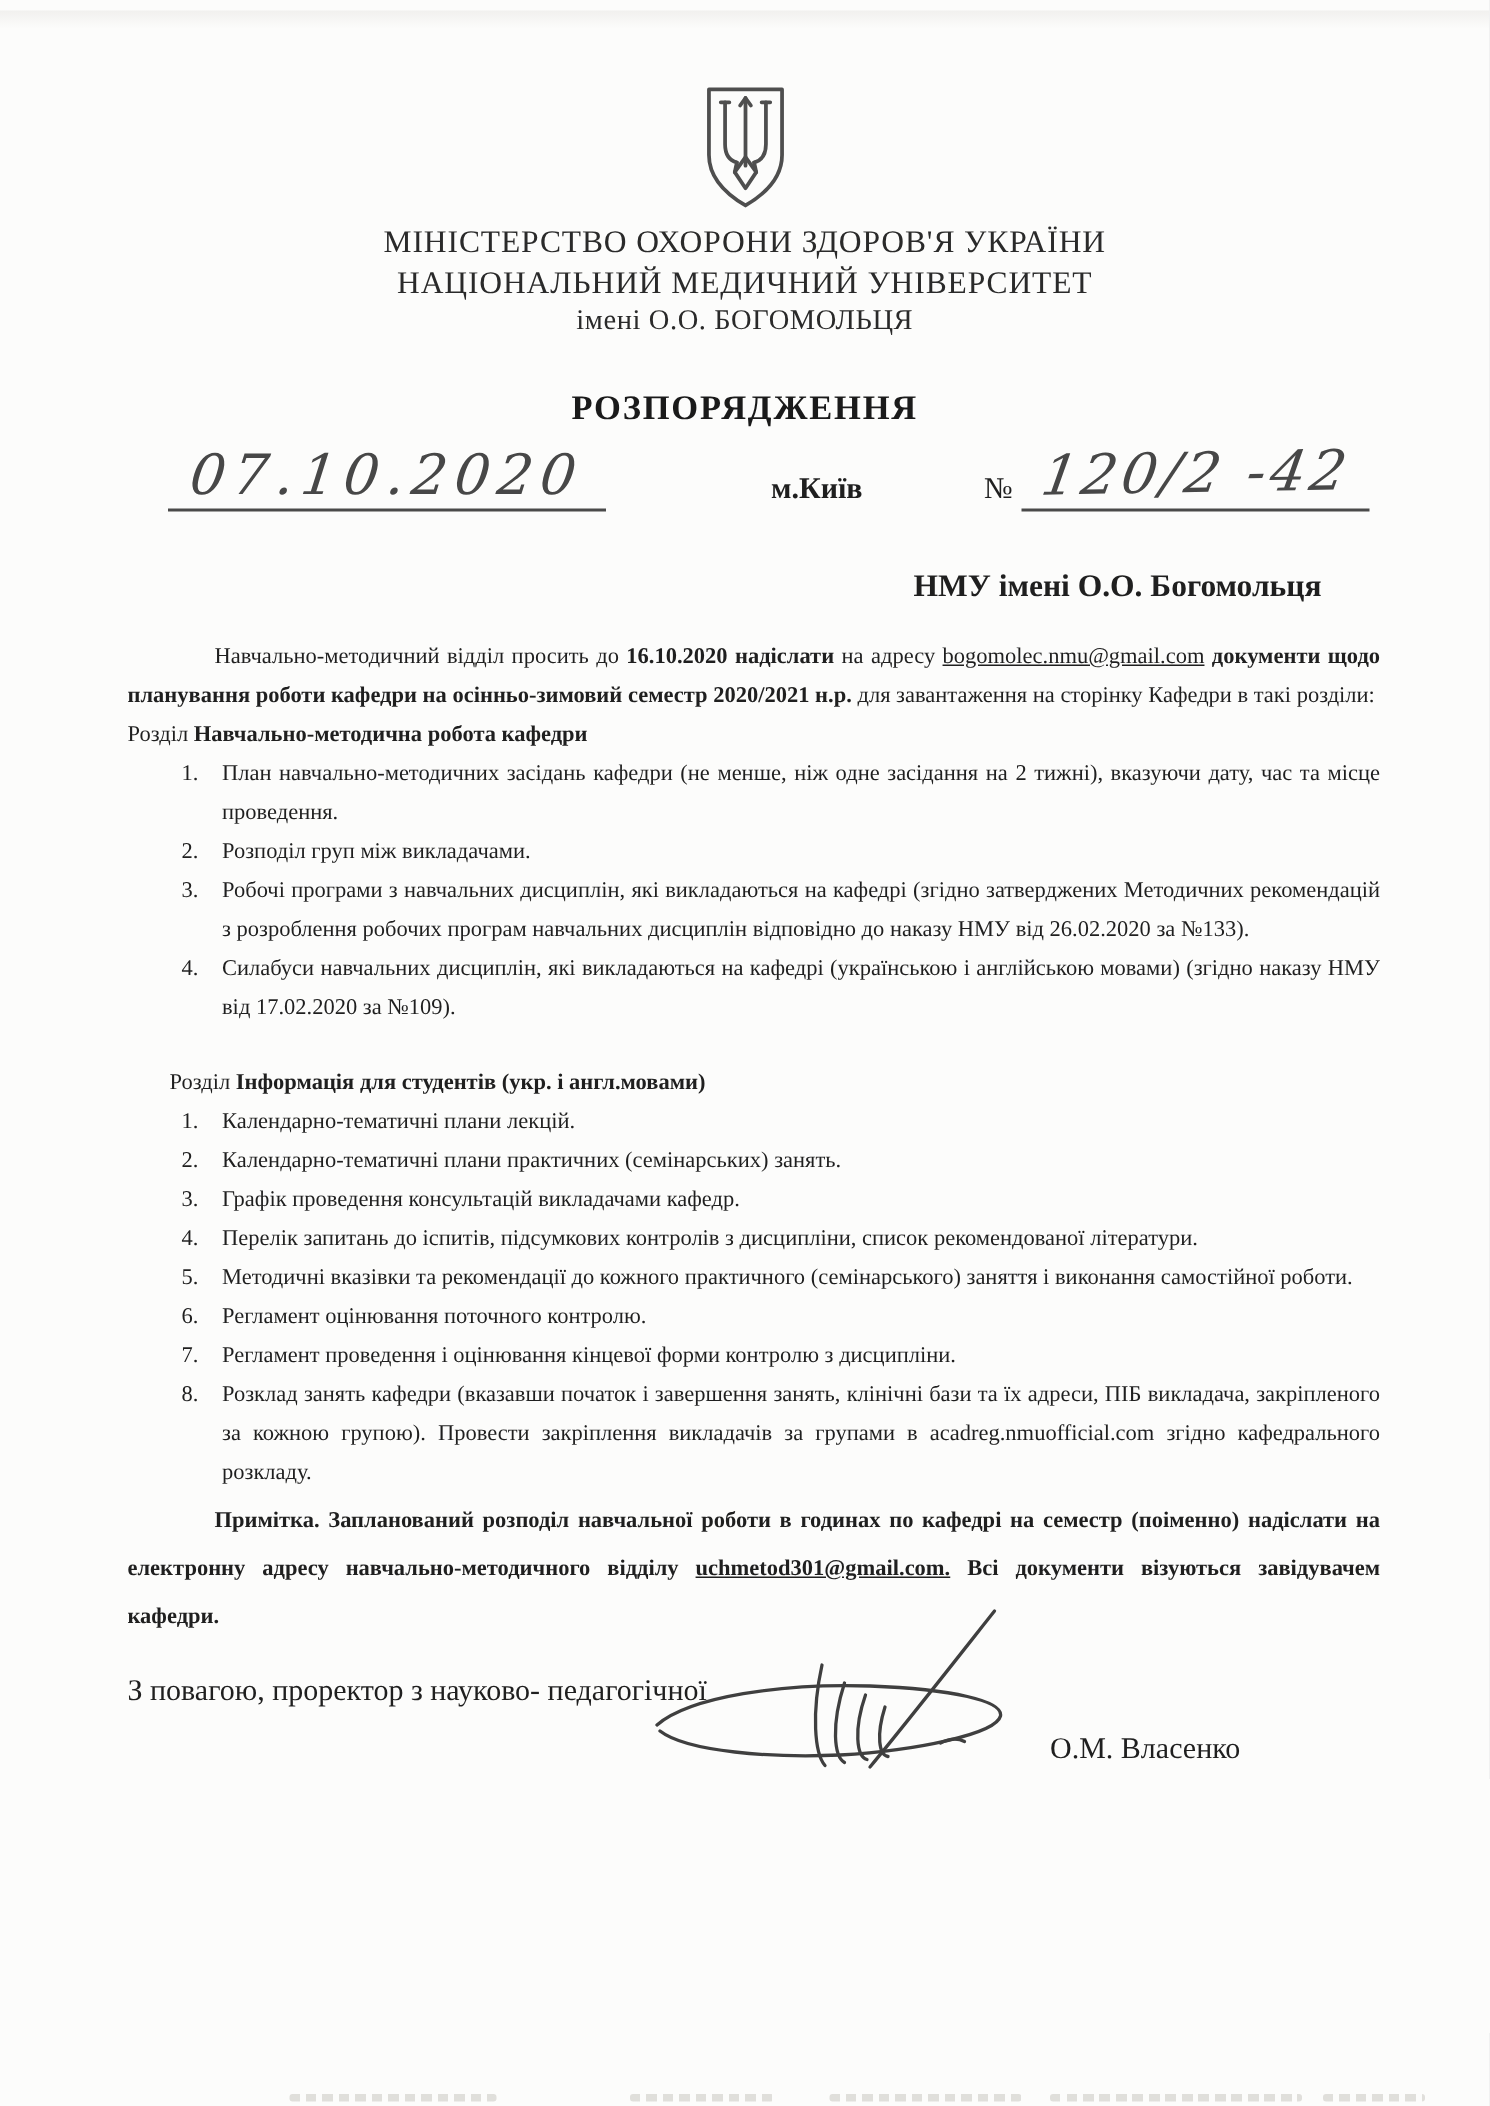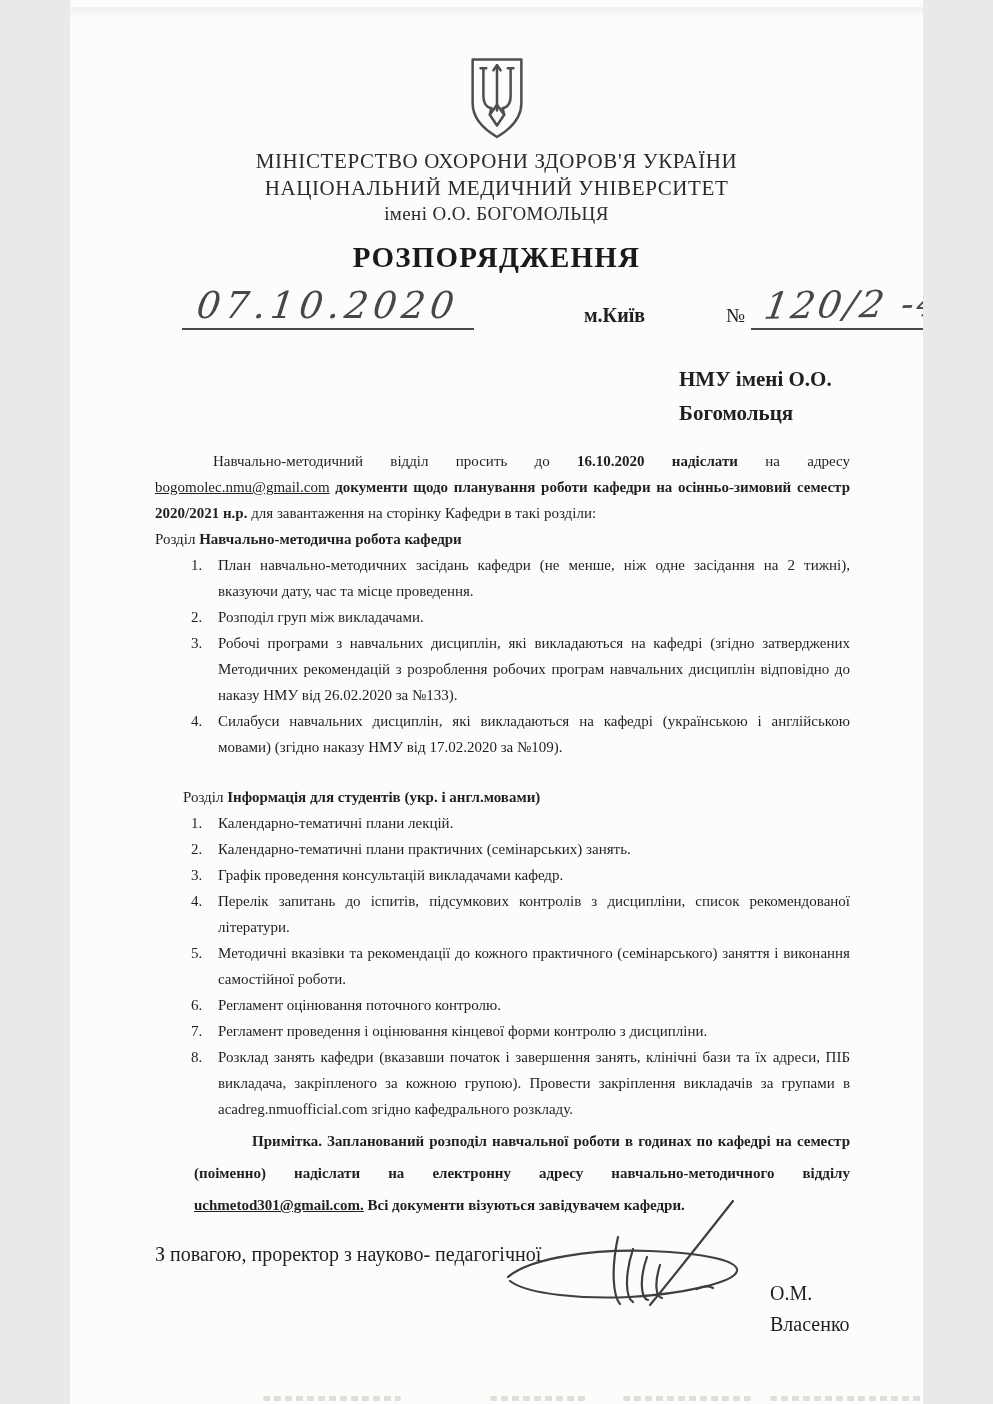--- a/index.html
+++ b/index.html
@@ -1,36 +1,36 @@
 <!DOCTYPE html>
 <html lang="uk"><head>
 <meta charset="utf-8">
 <style>
   html,body{margin:0;padding:0;background:#e9e9e9;}
   .page{
     position:relative;
-    width:853px;height:1404px;
+    width:993px;height:1404px;
     margin:0 auto;
     background:#fcfcfb;
     font-family:"Liberation Serif","DejaVu Serif",serif;
     color:#1f1f1f;
     overflow:hidden;
     box-sizing:border-box;
   }
   .scan-band-top{
     position:absolute;top:7px;left:0;right:0;height:12px;
     background:linear-gradient(#f1f0ee,rgba(255,255,255,0));
     pointer-events:none;
   }
   
   .letterhead{padding-top:56px;text-align:center;}
   .emblem{display:block;margin:0 auto 6px auto;}
   .org-line{font-size:21px;letter-spacing:.6px;line-height:27px;color:#2a2a2a;}
   .org-line3{font-size:19px;letter-spacing:.4px;line-height:24px;color:#2a2a2a;}
-  .doc-type{margin-top:15px;font-size:29px;font-weight:bold;letter-spacing:1.2px;color:#1a1a1a;}
+  .doc-type{margin-top:33px;font-size:23px;font-weight:bold;letter-spacing:1.2px;color:#1a1a1a;}
   
   .meta-row{position:relative;height:58px;margin-top:16px;}
   .hand{
     font-family:"DejaVu Serif",serif;font-style:italic;color:#474747;
     transform:skewX(-7deg);display:inline-block;
   }
   .date-wrap{position:absolute;left:112px;top:-6px;width:292px;text-align:center;
     border-bottom:2px solid #4a4a4a;padding-bottom:0px;}
   .date-wrap .hand{font-size:37px;letter-spacing:5px;line-height:44px;}
   .city{position:absolute;left:514px;top:14px;font-weight:bold;font-size:20px;}
@@ -45,21 +45,21 @@
   .body-text{margin:18px 73px 0 85px;font-size:15px;line-height:26px;}
   p{margin:0;}
   .para{text-align:justify;text-indent:58px;}
   .bold{font-weight:bold;}
   .uline{text-decoration:underline;}
   .razdel{text-align:left;}
   .razdel2{margin-top:24px;margin-left:28px;}
   .list{margin:0;padding:0;}
   .li{position:relative;padding-left:63px;text-align:justify;}
   .li .num{position:absolute;left:36px;top:0;}
-  .note{font-weight:bold;line-height:32px;text-align:justify;text-indent:58px;margin-top:3px;margin-left:39px;}
+  .note{font-weight:bold;line-height:32px;text-align:justify;text-indent:58px;margin-top:3px;}
   
   .sig-block{position:relative;margin:18px 73px 0 85px;height:120px;font-size:20px;line-height:31px;}
   .sig-scribble{position:absolute;left:345px;top:-40px;}
   .sig-name{position:absolute;left:615px;top:39px;}
   
   .scan-footer{position:absolute;bottom:2px;left:0;right:0;height:6px;}
   .scan-footer span{
     position:absolute;height:5px;border-radius:2px;opacity:.85;
     background:repeating-linear-gradient(90deg,#dcdad6 0 7px,rgba(255,255,255,0) 7px 11px);
     filter:blur(.4px);

